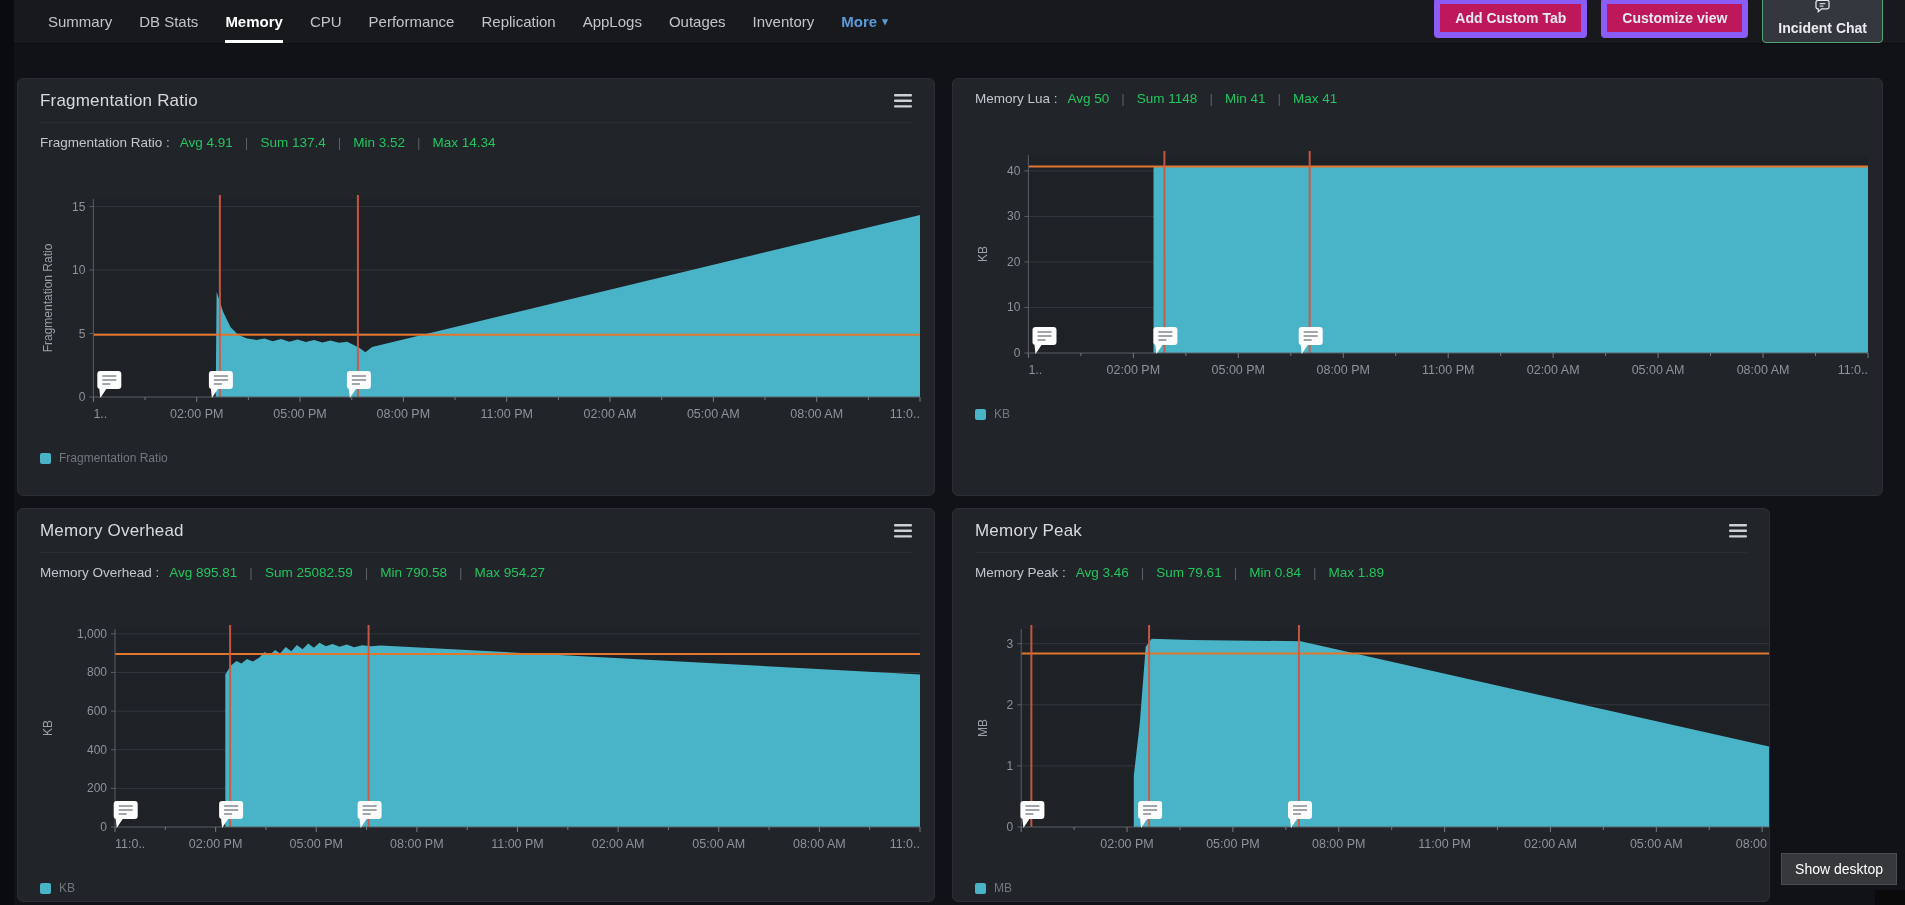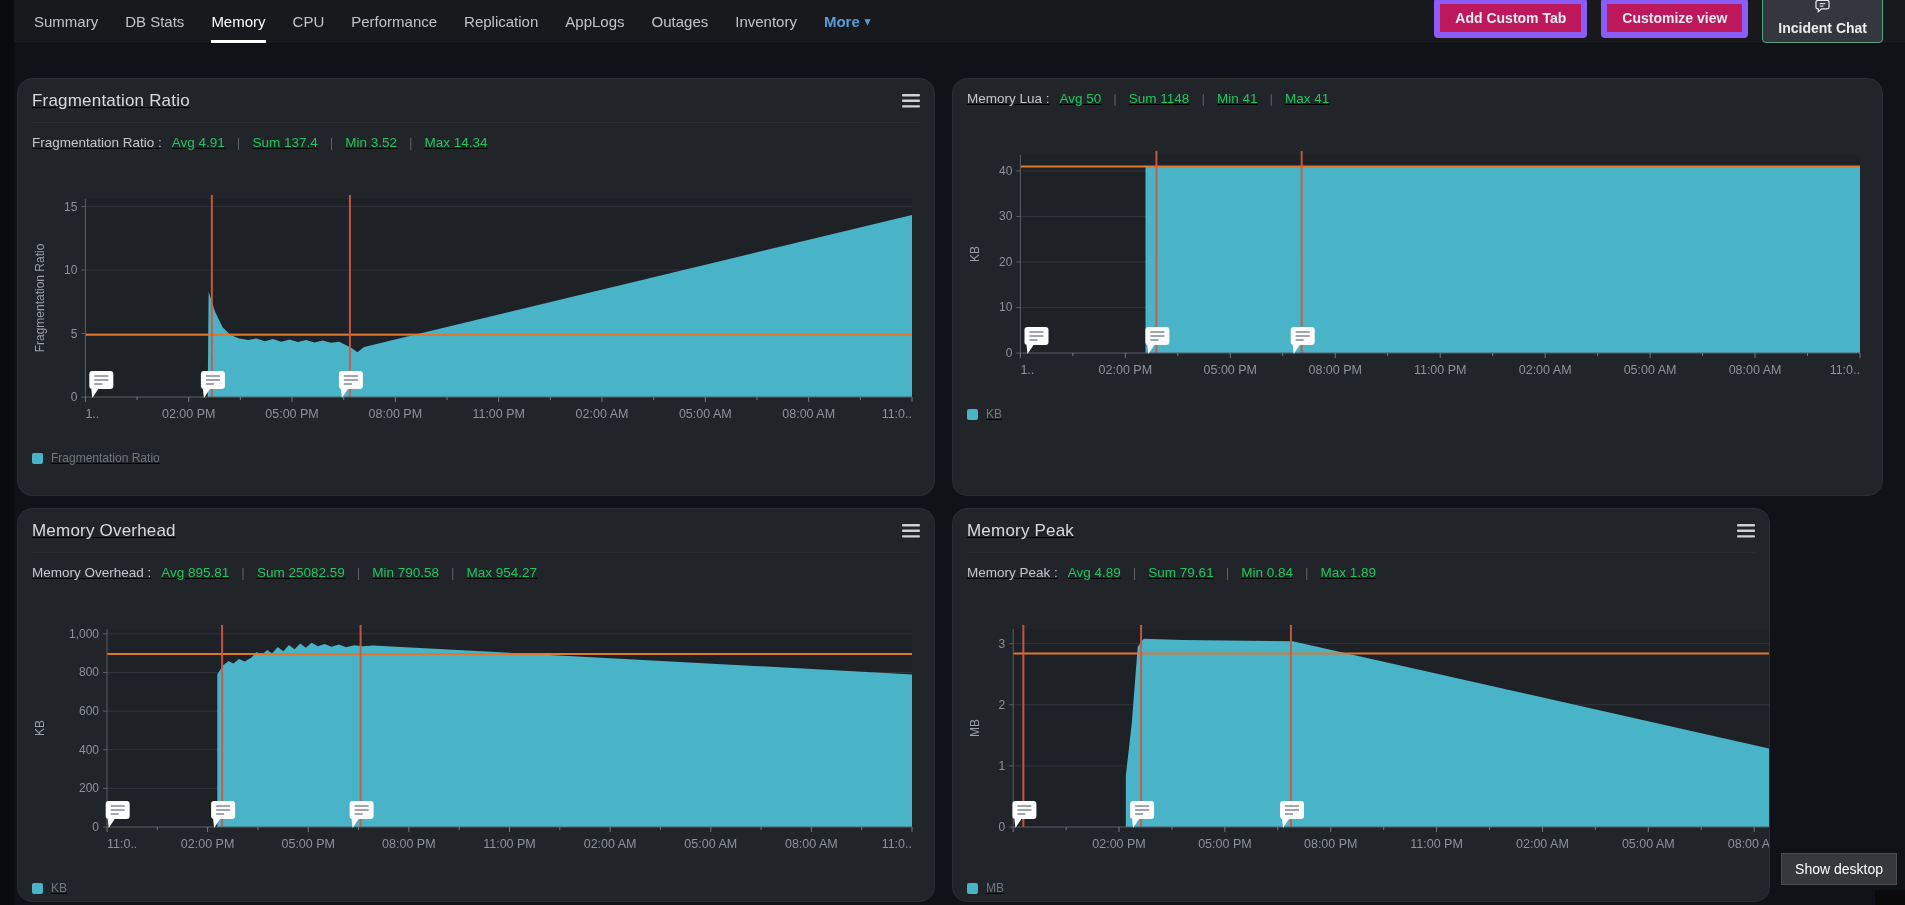--- a/index.html
+++ b/index.html
@@ -6,35 +6,35 @@
   html,body { width:1905px; height:905px; overflow:hidden; background:#111217;
     font-family:"Liberation Sans", sans-serif; }
   body { position:relative; }
 
   
   .edge-strip { position:absolute; left:0; top:0; width:14px; height:905px; background:#0a0b0e; z-index:5; }
 
   
   .nav { position:absolute; left:14px; top:0; right:0; height:44px; background:#17191d;
     border-bottom:1px solid #0b0c0e; display:flex; align-items:center; z-index:4; }
-  .tabs { display:flex; align-items:stretch; height:100%; padding-left:20px; gap:27px; }
+  .tabs { display:flex; align-items:stretch; height:100%; padding-left:34px; gap:27px; }
   .tab { display:flex; align-items:center; font-size:15px; color:#c0c4c9; cursor:pointer;
     border-bottom:3px solid transparent; padding-top:3px; white-space:nowrap; }
-  .tab.active { color:#ffffff; font-weight:400; border-bottom-color:#ffffff; }
+  .tab.active { color:#ffffff; font-weight:700; border-bottom-color:#ffffff; }
   .tab.more { color:#5b9bd8; font-weight:600; }
   .tab .chev { font-size:11px; margin-left:5px; color:#5b9bd8; }
   .nav-buttons { margin-left:auto; display:flex; gap:14px; padding-right:22px; align-items:center; margin-top:-8px; }
   .nav-btn { background:#be185d; color:#e9ebee; border:6px solid #8b5cf6; border-radius:4px;
     padding:6px 15px; font-size:14px; font-weight:700; font-family:inherit; cursor:pointer;
     display:flex; align-items:center; gap:7px; white-space:nowrap; }
   .nav-btn.incident { background:#34383e; border:1px solid #55a37a;flex-direction:column; }
 
   
-  .panel { position:absolute; background:#212429; border:1px solid #2b2e34; border-radius:15px;
-    padding:0 14px; overflow:hidden;text-decoration:underline; }
+  .panel { position:absolute; background:#212429; border:1px solid #2b2e34; border-radius:6px;
+    padding:0 22px; overflow:hidden; }
   .panel-header { height:44px; display:flex; align-items:center; justify-content:space-between;
     border-bottom:1px solid #2b2e33; }
   .panel-title { font-size:17px; color:#d8dbde; font-weight:500; letter-spacing:.2px; }
   .menu-icon { cursor:pointer; display:block; }
   .stats-row { height:34px; display:flex; align-items:center; font-size:13.5px; color:#c3c7cc;
     white-space:nowrap; padding-top:4px; }
   .stats-label { margin-right:10px; }
   .stat { color:#22c55e; }
   .sep { color:#5a5f66; margin:0 12px; }
   .chart-wrap { margin-top:8px; }
@@ -383,21 +383,21 @@
       <div class="panel-header">
         <div class="panel-title">Memory Peak</div>
         <svg width="18" height="14" class="menu-icon">
           <rect x="0" y="0" width="18" height="2.4" rx="1" fill="#cdd1d5"></rect>
           <rect x="0" y="5.6" width="18" height="2.4" rx="1" fill="#cdd1d5"></rect>
           <rect x="0" y="11.2" width="18" height="2.4" rx="1" fill="#cdd1d5"></rect>
         </svg>
       </div>
       <div class="stats-row">
         <span class="stats-label">Memory Peak :</span>
-        <span class="stat">Avg 4.89</span>
+        <span class="stat">Avg 3.46</span>
         <span class="sep">|</span>
         <span class="stat">Sum 79.61</span>
         <span class="sep">|</span>
         <span class="stat">Min 0.84</span>
         <span class="sep">|</span>
         <span class="stat">Max 1.89</span>
       </div>
       <div class="chart-wrap"><svg width="903" height="268">
           <rect x="46.2" y="34" width="846.8" height="198" fill="#1e2126"></rect>
           <line x1="42.2" y1="232" x2="46.2" y2="232" stroke="#5a5e64" stroke-width="1"></line>

